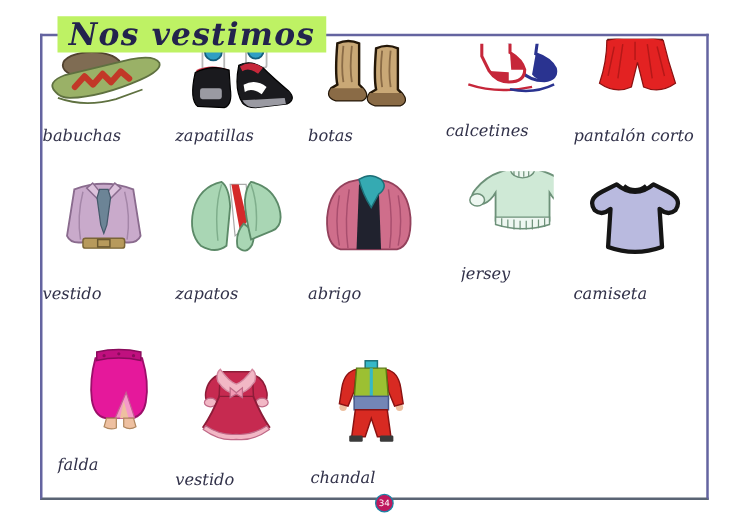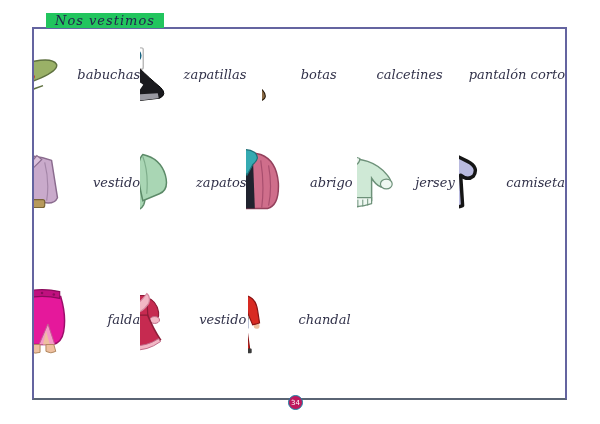--- a/index.html
+++ b/index.html
@@ -5,40 +5,40 @@
   html,body{margin:0;padding:0;}
   body{
     width:600px;height:424px;position:relative;background:#ffffff;
     font-family:"DejaVu Serif", serif;overflow:hidden;
   }
   .frame{
     position:absolute;left:32px;top:27px;width:535px;height:373px;
     border:2px solid #6464a0;border-bottom-color:#5a6474;box-sizing:border-box;
   }
   .page-title{
-    position:absolute;left:46px;top:13px;background:#22c55e;padding:0 9px;
-    font-style:italic;font-size:13px;font-weight:normal;color:#23234d;
+    position:absolute;left:46px;top:13px;background:#bef264;padding:0 9px;
+    font-style:italic;font-size:25px;font-weight:bold;color:#23234d;
     letter-spacing:1px;white-space:nowrap;z-index:3;
   }
   .grid{
     position:absolute;left:34px;top:31px;width:531px;height:365px;
     display:grid;grid-template-columns:repeat(5,1fr);
     grid-template-rows:90px 126px 1fr;z-index:2;
   }
   .cell{
-    display:flex;flex-direction:row;align-items:center;
+    display:flex;flex-direction:column;align-items:flex-start;
     justify-content:flex-end;padding-bottom:4px;overflow:hidden;gap:12px;
   }
   .cell svg{display:block;flex:0 0 auto;}
   .item-label{
     font-style:italic;font-size:13px;color:#32324a;margin-top:2px;
     white-space:nowrap;line-height:1.1;
   }
   .badge{
-    position:absolute;left:288px;top:395px;width:15px;height:15px;
+    position:absolute;left:300px;top:395px;width:15px;height:15px;
     border-radius:50%;background:#be185d;border:1px solid #1b83a6;
     box-sizing:border-box;color:#fff;
     font-family:"DejaVu Sans",sans-serif;font-size:7px;font-weight:normal;
     display:flex;align-items:center;justify-content:center;z-index:4;
   }
 </style>
 </head>
 <body>
 
 <div class="frame"></div>
@@ -68,35 +68,35 @@
       <rect x="58" y="4" width="17" height="22" rx="2" fill="#fff" stroke="#b9b9b9" stroke-width="1.5"></rect>
       <circle cx="66" cy="12" r="6.5" fill="#2f9fc4" stroke="#14607e" stroke-width="1.5"></circle>
       <path d="M52 24 Q48 44 55 55 Q58 59 66 59 L92 56 Q100 52 93 45 Q80 34 72 26 Q61 19 52 24 Z" fill="#1a1a1e" stroke="#000"></path>
       <path d="M53 25 Q62 19 72 26 L68 31 Q60 25 55 29 Z" fill="#c6273a"></path>
       <path d="M56 40 Q66 35 75 42 L71 48 Q63 42 57 46 Z" fill="#fff"></path>
       <path d="M55 53 L90 51 L91 56 L66 59 Q58 59 55 53 Z" fill="#9a9aa2"></path>
     </svg>
     <figcaption class="item-label">zapatillas</figcaption>
   </figure>
 
-  <figure class="cell" style="margin:16px">
+  <figure class="cell" style="margin:0">
     <svg width="102" height="62" viewBox="0 0 104 64">
       <g stroke="#241708" stroke-width="2" fill="#c9a876">
         <path d="M24 8 Q22 32 24 42 L19 45 Q14 52 23 55 L44 55 Q51 52 45 45 L42 42 L42 8 Q33 4 24 8 Z"></path>
         <path d="M56 12 Q54 36 56 46 L51 49 Q46 56 55 59 L76 59 Q83 56 77 49 L74 46 L74 12 Q65 8 56 12 Z"></path>
       </g>
       <path d="M19 45 Q14 52 23 55 L44 55 Q51 52 45 45 Z" fill="#8a6b46"></path>
       <path d="M51 49 Q46 56 55 59 L76 59 Q83 56 77 49 Z" fill="#8a6b46"></path>
       <path d="M29 10 Q27 28 29 40 M36 10 Q34 28 36 40" stroke="#8a6b46" fill="none" stroke-width="1.5"></path>
       <path d="M61 14 Q59 32 61 44 M68 14 Q66 32 68 44" stroke="#8a6b46" fill="none" stroke-width="1.5"></path>
     </svg>
     <figcaption class="item-label">botas</figcaption>
   </figure>
 
-  <figure class="cell" style="margin:16px">
+  <figure class="cell" style="margin:4px">
     <svg width="102" height="82" viewBox="0 0 104 70">
       <g fill="#fff" stroke="#2a3390" stroke-width="2.5">
         <ellipse cx="64" cy="16" rx="12" ry="5"></ellipse>
         <path d="M53 17 L75 19 L73 34 Q85 38 89 46 Q91 55 80 56 Q68 56 61 48 L50 33 Z"></path>
       </g>
       <path d="M73 34 Q85 38 89 46 Q91 55 80 56 Q74 56 70 51 Z" fill="#2a3390"></path>
       <g fill="#fff" stroke="#c6273a" stroke-width="2.5">
         <rect x="27" y="8" width="27" height="10"></rect>
         <path d="M29 18 L52 18 L52 33 Q62 39 64 47 Q64 57 51 57 Q41 57 35 48 L29 36 Z"></path>
       </g>
@@ -145,42 +145,42 @@
   <figure class="cell" style="margin:0">
     <svg width="102" height="84" viewBox="0 0 104 72">
       <path d="M34 8 Q18 14 16 37 Q15 60 27 63 L73 63 Q85 60 84 37 Q82 14 66 8 Q50 3 34 8 Z" fill="#cf6e8b" stroke="#93415c" stroke-width="1.5"></path>
       <path d="M42 10 L58 10 L60 63 L40 63 Z" fill="#20222e"></path>
       <path d="M42 6 Q51 0 60 6 Q66 12 58 18 L52 29 Q45 18 42 6 Z" fill="#35aab2" stroke="#1d7078" stroke-width="1.2"></path>
       <path d="M26 19 Q22 41 26 60 M34 14 Q30 39 33 62 M74 19 Q78 41 74 60 M66 14 Q70 39 67 62" fill="none" stroke="#a84e6e" stroke-width="1.2"></path>
     </svg>
     <figcaption class="item-label">abrigo</figcaption>
   </figure>
 
-  <figure class="cell" style="margin:4px">
+  <figure class="cell" style="margin:16px">
     <svg width="102" height="82" viewBox="0 0 104 72">
       <path d="M32 15 Q20 19 12 29 Q5 37 13 41 Q20 43 26 35 L28 32 L28 55 Q50 63 72 55 L72 32 L74 35 Q80 43 87 41 Q95 37 88 29 Q80 19 68 15 Q50 9 32 15 Z" fill="#cfe9d6" stroke="#6d9179" stroke-width="1.5"></path>
       <path d="M40 12 Q50 8 60 12 Q60 19 50 20 Q40 19 40 12 Z" fill="#eef7f1" stroke="#6d9179" stroke-width="1.2"></path>
       <path d="M43 11 V18 M47 10 V19 M51 10 V19 M55 10 V19" stroke="#6d9179" stroke-width="1" fill="none"></path>
       <path d="M28 52 L72 52 L72 58 Q50 65 28 58 Z" fill="#eef7f1" stroke="#6d9179" stroke-width="1.2"></path>
       <path d="M33 53 V60 M38 54 V61 M43 54 V62 M48 55 V62 M53 55 V62 M58 54 V62 M63 54 V61 M68 53 V60" stroke="#6d9179" stroke-width="1" fill="none"></path>
       <ellipse cx="13" cy="38" rx="6" ry="5" fill="#eef7f1" stroke="#6d9179" stroke-width="1.2"></ellipse>
       <ellipse cx="87" cy="38" rx="6" ry="5" fill="#eef7f1" stroke="#6d9179" stroke-width="1.2"></ellipse>
     </svg>
     <figcaption class="item-label">jersey</figcaption>
   </figure>
 
   <figure class="cell" style="margin:0">
     <svg width="102" height="82" viewBox="0 0 104 72">
       <path d="M35 9 L23 15 Q11 21 17 30 Q23 35 30 29 L28 60 Q50 68 72 60 L70 29 Q77 35 83 30 Q89 21 77 15 L65 9 Q58 15 50 15 Q42 15 35 9 Z" fill="#b9badf" stroke="#151515" stroke-width="3.5" stroke-linejoin="round"></path>
       <path d="M41 10 Q50 17 59 10" fill="none" stroke="#151515" stroke-width="3"></path>
     </svg>
     <figcaption class="item-label">camiseta</figcaption>
   </figure>
 
-  <figure class="cell" style="margin:0">
+  <figure class="cell" style="margin:12px">
     <svg width="102" height="84" viewBox="0 0 104 74">
       <path d="M31 13 Q50 9 69 13 Q75 33 72 49 Q70 60 61 62 L39 62 Q30 60 28 47 Q26 31 31 13 Z" fill="#e5189b" stroke="#9c0f6a" stroke-width="1.5"></path>
       <path d="M32 8 Q50 4 68 8 L68 15 Q50 11 32 15 Z" fill="#c0107f" stroke="#8a0b5c" stroke-width="1.2"></path>
       <path d="M56 41 L63 62 L47 62 Z" fill="#f59ac8" stroke="#c45c92" stroke-width="1"></path>
       <path d="M54 48 L58 62 L51 62 Z" fill="#eec0a0"></path>
       <path d="M40 62 L38 69 Q43 72 48 70 L48 62 Z" fill="#eec0a0" stroke="#b08860" stroke-width="1"></path>
       <path d="M54 62 L54 69 Q59 72 64 69 L62 62 Z" fill="#eec0a0" stroke="#b08860" stroke-width="1"></path>
       <circle cx="38" cy="11" r="1.3" fill="#8a0b5c"></circle>
         <circle cx="50" cy="9.5" r="1.3" fill="#8a0b5c"></circle>
         <circle cx="62" cy="11" r="1.3" fill="#8a0b5c"></circle>

